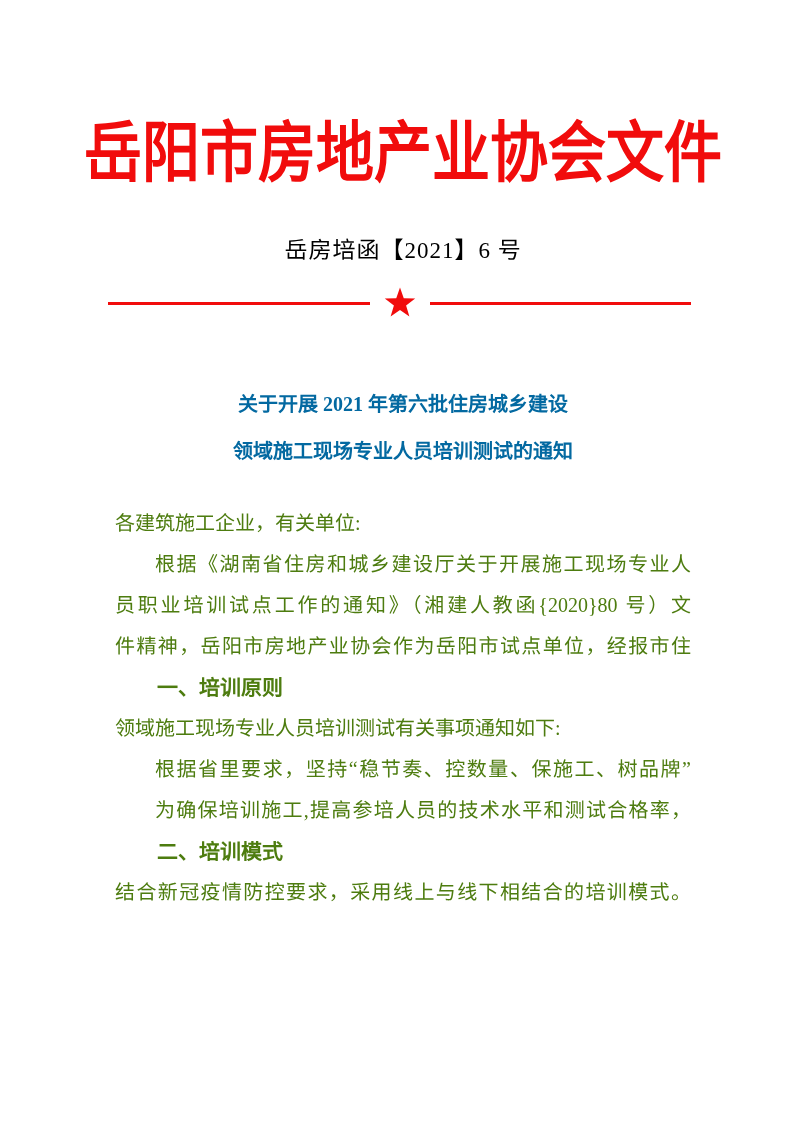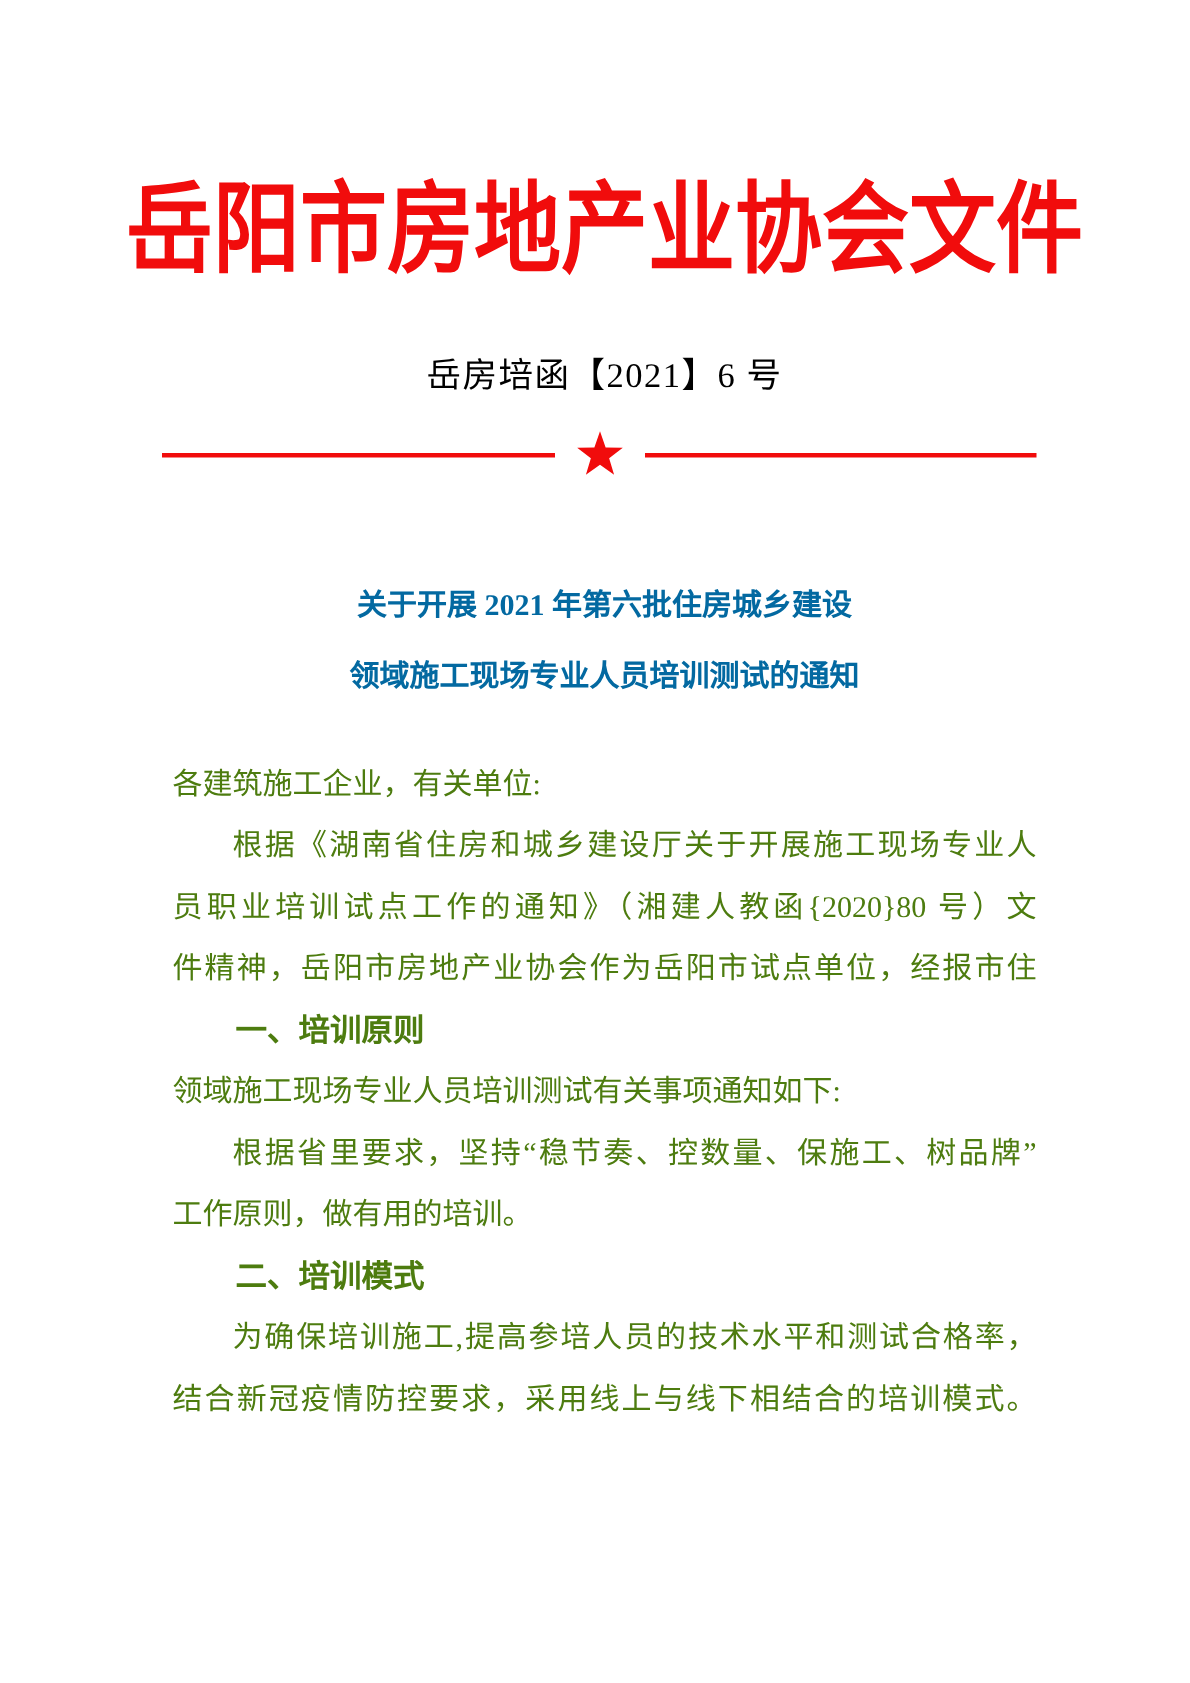--- a/index.html
+++ b/index.html
@@ -124,19 +124,18 @@
   </div>
 
   <div class="doc-body">
       <div class="bline p">各建筑施工企业，有关单位:</div>
       <div class="bline j i">根据《湖南省住房和城乡建设厅关于开展施工现场专业人</div>
       <div class="bline j">员职业培训试点工作的通知》（湘建人教函{2020}80 号）文</div>
       <div class="bline j">件精神，岳阳市房地产业协会作为岳阳市试点单位，经报市住</div>
       <div class="bline h p i">一、培训原则</div>
       <div class="bline p">领域施工现场专业人员培训测试有关事项通知如下:</div>
       <div class="bline j i">根据省里要求，坚持“稳节奏、控数量、保施工、树品牌”</div>
-      <div class="bline p">工作原则，做有用的培训。</div>
+      <div class="bline j i">为确保培训施工,提高参培人员的技术水平和测试合格率，</div>
       <div class="bline h p i">二、培训模式</div>
-      <div class="bline j i">为确保培训施工,提高参培人员的技术水平和测试合格率，</div>
       <div class="bline j">结合新冠疫情防控要求，采用线上与线下相结合的培训模式。</div>
     </div>
 
 </div>
 
 </body></html>

